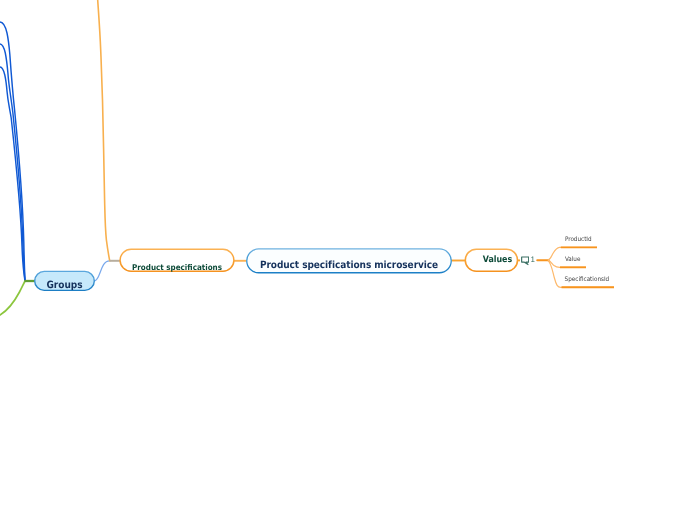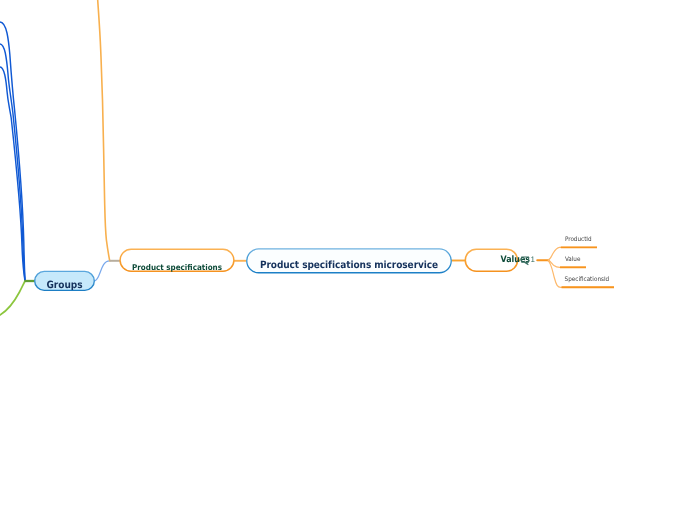--- a/index.html
+++ b/index.html
@@ -4,21 +4,21 @@
 <style>
 html,body{margin:0;padding:0;}
 body{width:696px;height:520px;background:#ffffff;font-family:"DejaVu Sans",sans-serif;overflow:hidden;position:relative;-webkit-font-smoothing:antialiased;text-rendering:geometricPrecision;}
 #canvas{position:absolute;left:0;top:0;width:696px;height:520px;will-change:transform;}
 svg.links{position:absolute;left:0;top:0;width:696px;height:520px;}
 .node{position:absolute;box-sizing:border-box;display:flex;align-items:center;justify-content:center;white-space:nowrap;}
 .node>span{display:block;position:relative;}
 .n-groups{left:34px;top:270.7px;width:61px;height:20.4px;padding-top:9px;color:#15325c;font-size:10px;font-weight:bold;font-family:"DejaVu Sans Condensed","DejaVu Sans",sans-serif;}
 .n-prodspec{left:119.5px;top:248.5px;width:115px;height:23px;padding-top:15px;color:#0e4b39;font-size:8px;font-weight:bold;letter-spacing:0;font-family:"DejaVu Sans Condensed","DejaVu Sans",sans-serif;}
 .n-micro{left:246px;top:248.2px;width:206px;height:25.2px;padding-top:9px;color:#15325c;font-size:10px;font-weight:bold;letter-spacing:-0.07px;font-family:"DejaVu Sans Condensed","DejaVu Sans",sans-serif;}
-.n-values{left:465px;top:248.5px;width:65px;height:23px;padding-top:0;color:#0e4b39;font-size:8.8px;font-weight:bold;letter-spacing:0;font-family:"DejaVu Sans Condensed","DejaVu Sans",sans-serif;justify-content:flex-end;}
+.n-values{left:465px;top:248.5px;width:65px;height:23px;padding-top:0;color:#0e4b39;font-size:8.8px;font-weight:bold;letter-spacing:0;font-family:"DejaVu Sans Condensed","DejaVu Sans",sans-serif;}
 .leaf{position:absolute;white-space:nowrap;color:#3f3f3f;font-size:6.3px;line-height:7px;font-family:"DejaVu Sans Condensed","DejaVu Sans",sans-serif;}
 .badge{position:absolute;left:520px;top:255.5px;color:#326b5f;}
 .badge .cicon{position:absolute;left:0.7px;top:0.9px;}
 .badge .cnt{position:absolute;left:10.6px;top:0.9px;font-size:8px;font-weight:normal;font-family:"Liberation Sans",sans-serif;line-height:8px;}
 </style>
 </head>
 <body>
 
 <div id="canvas">
 

